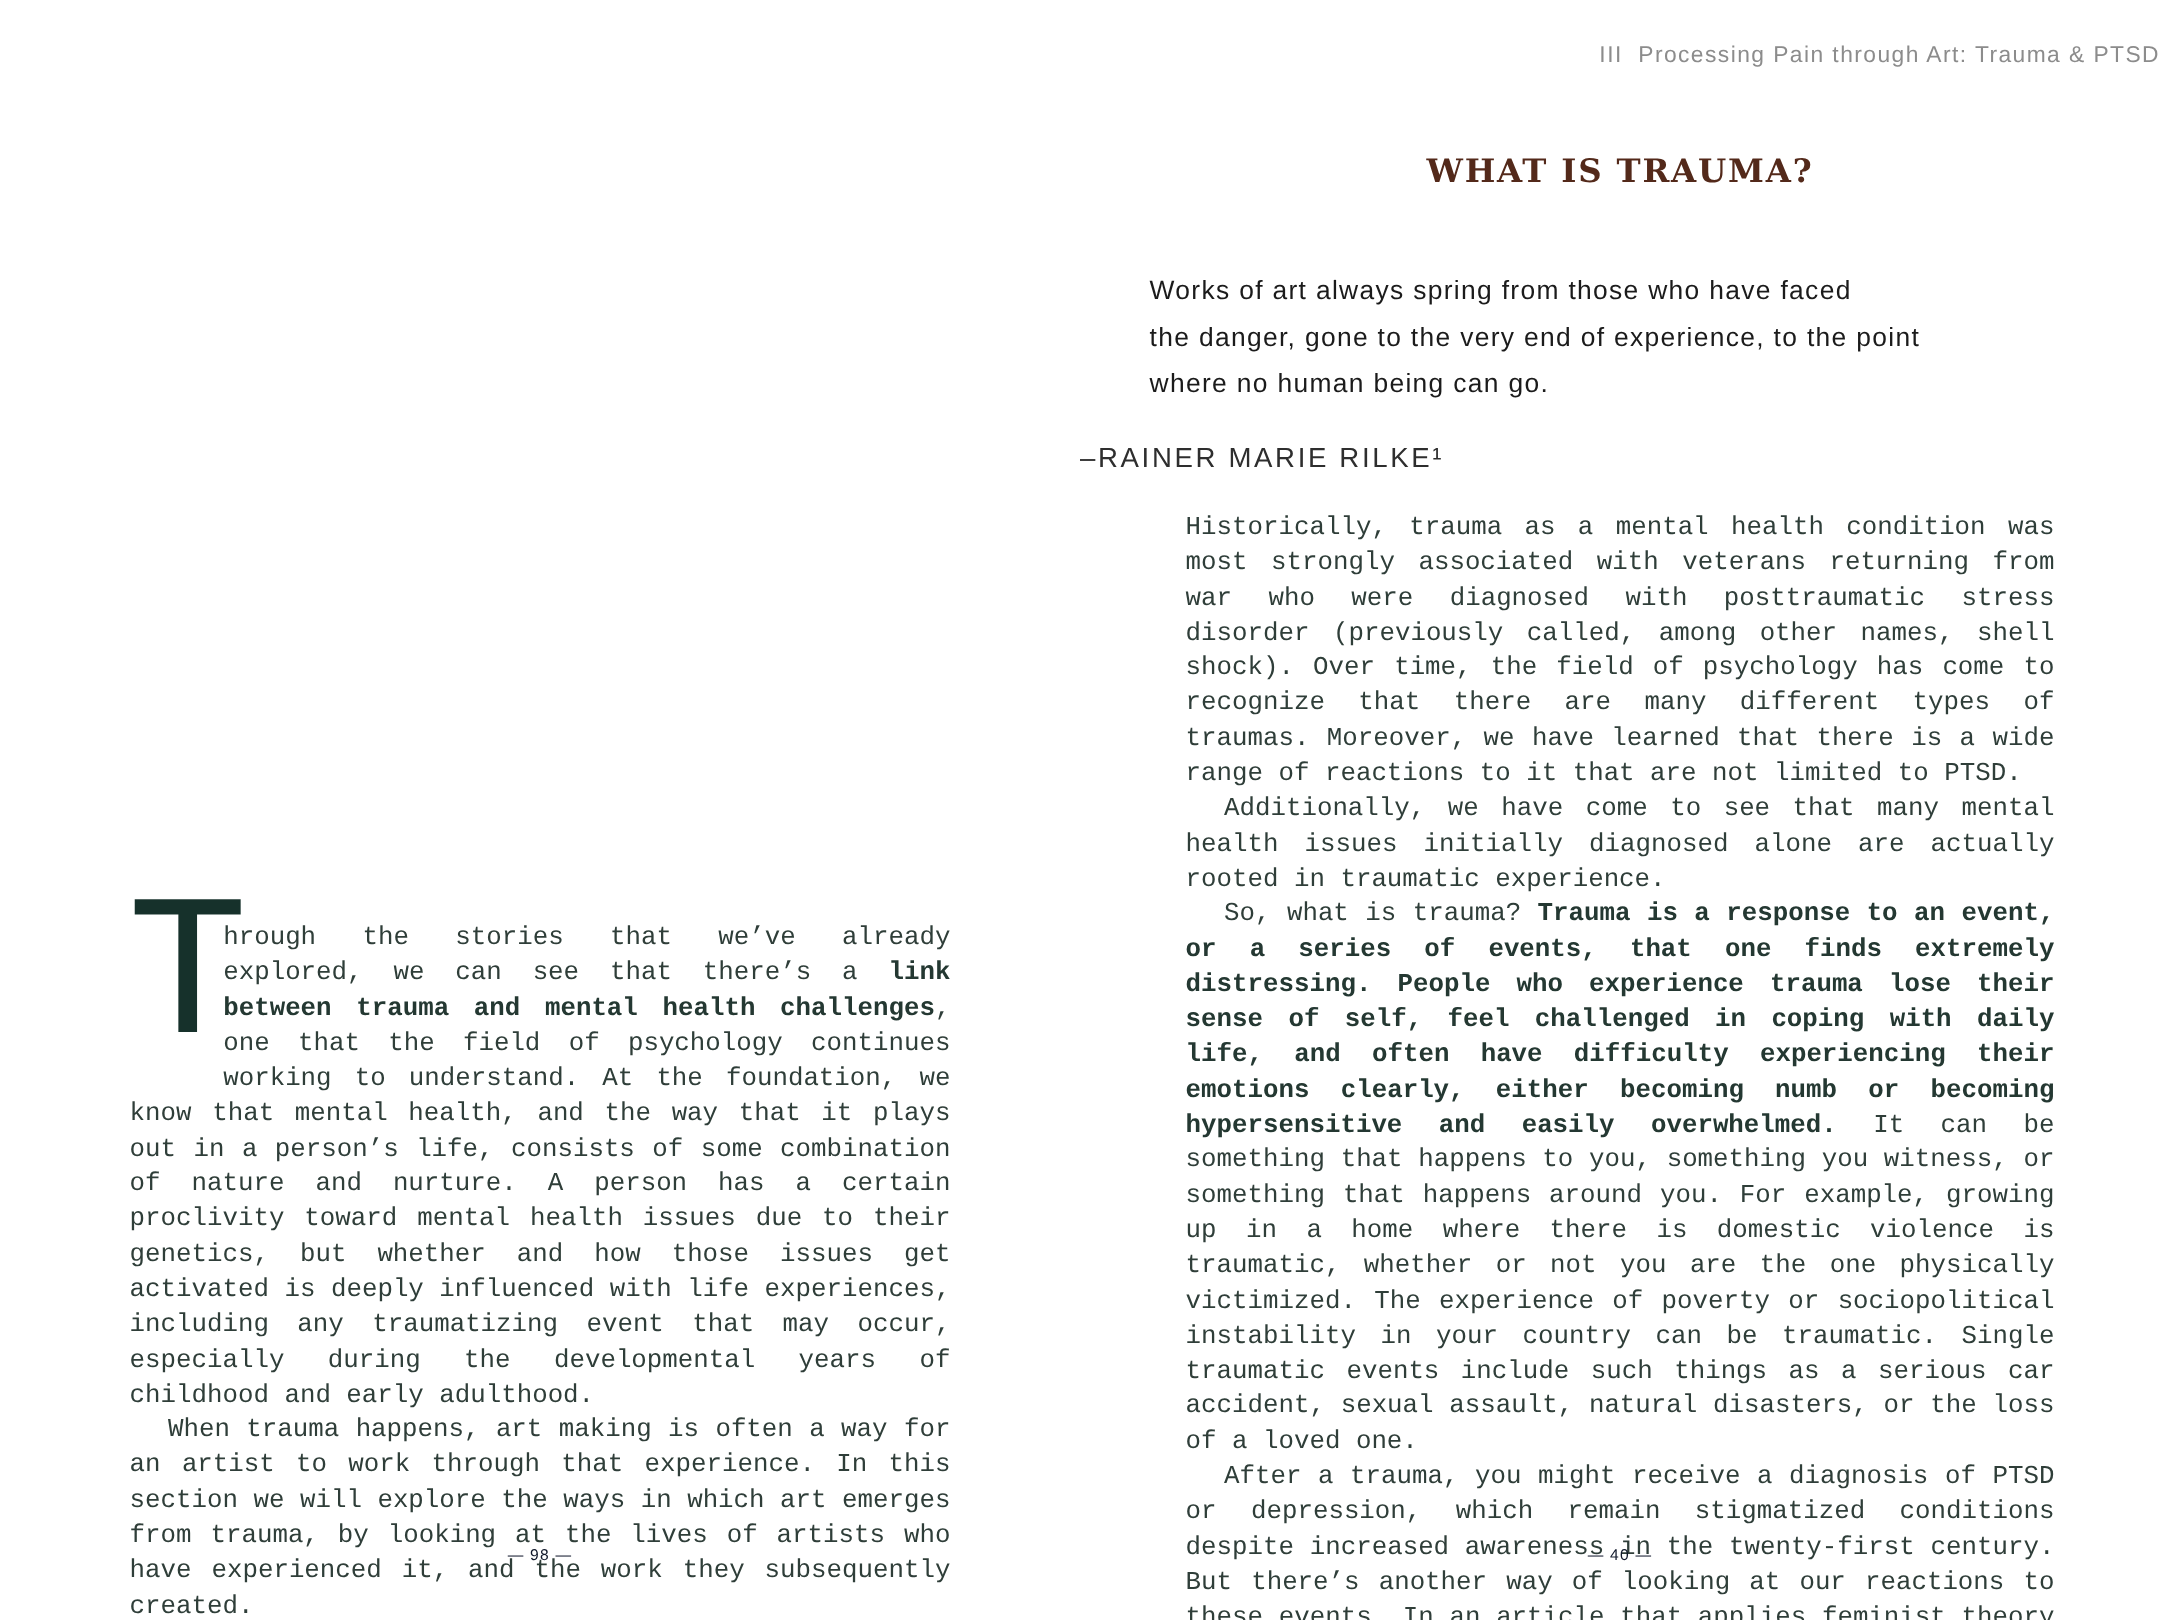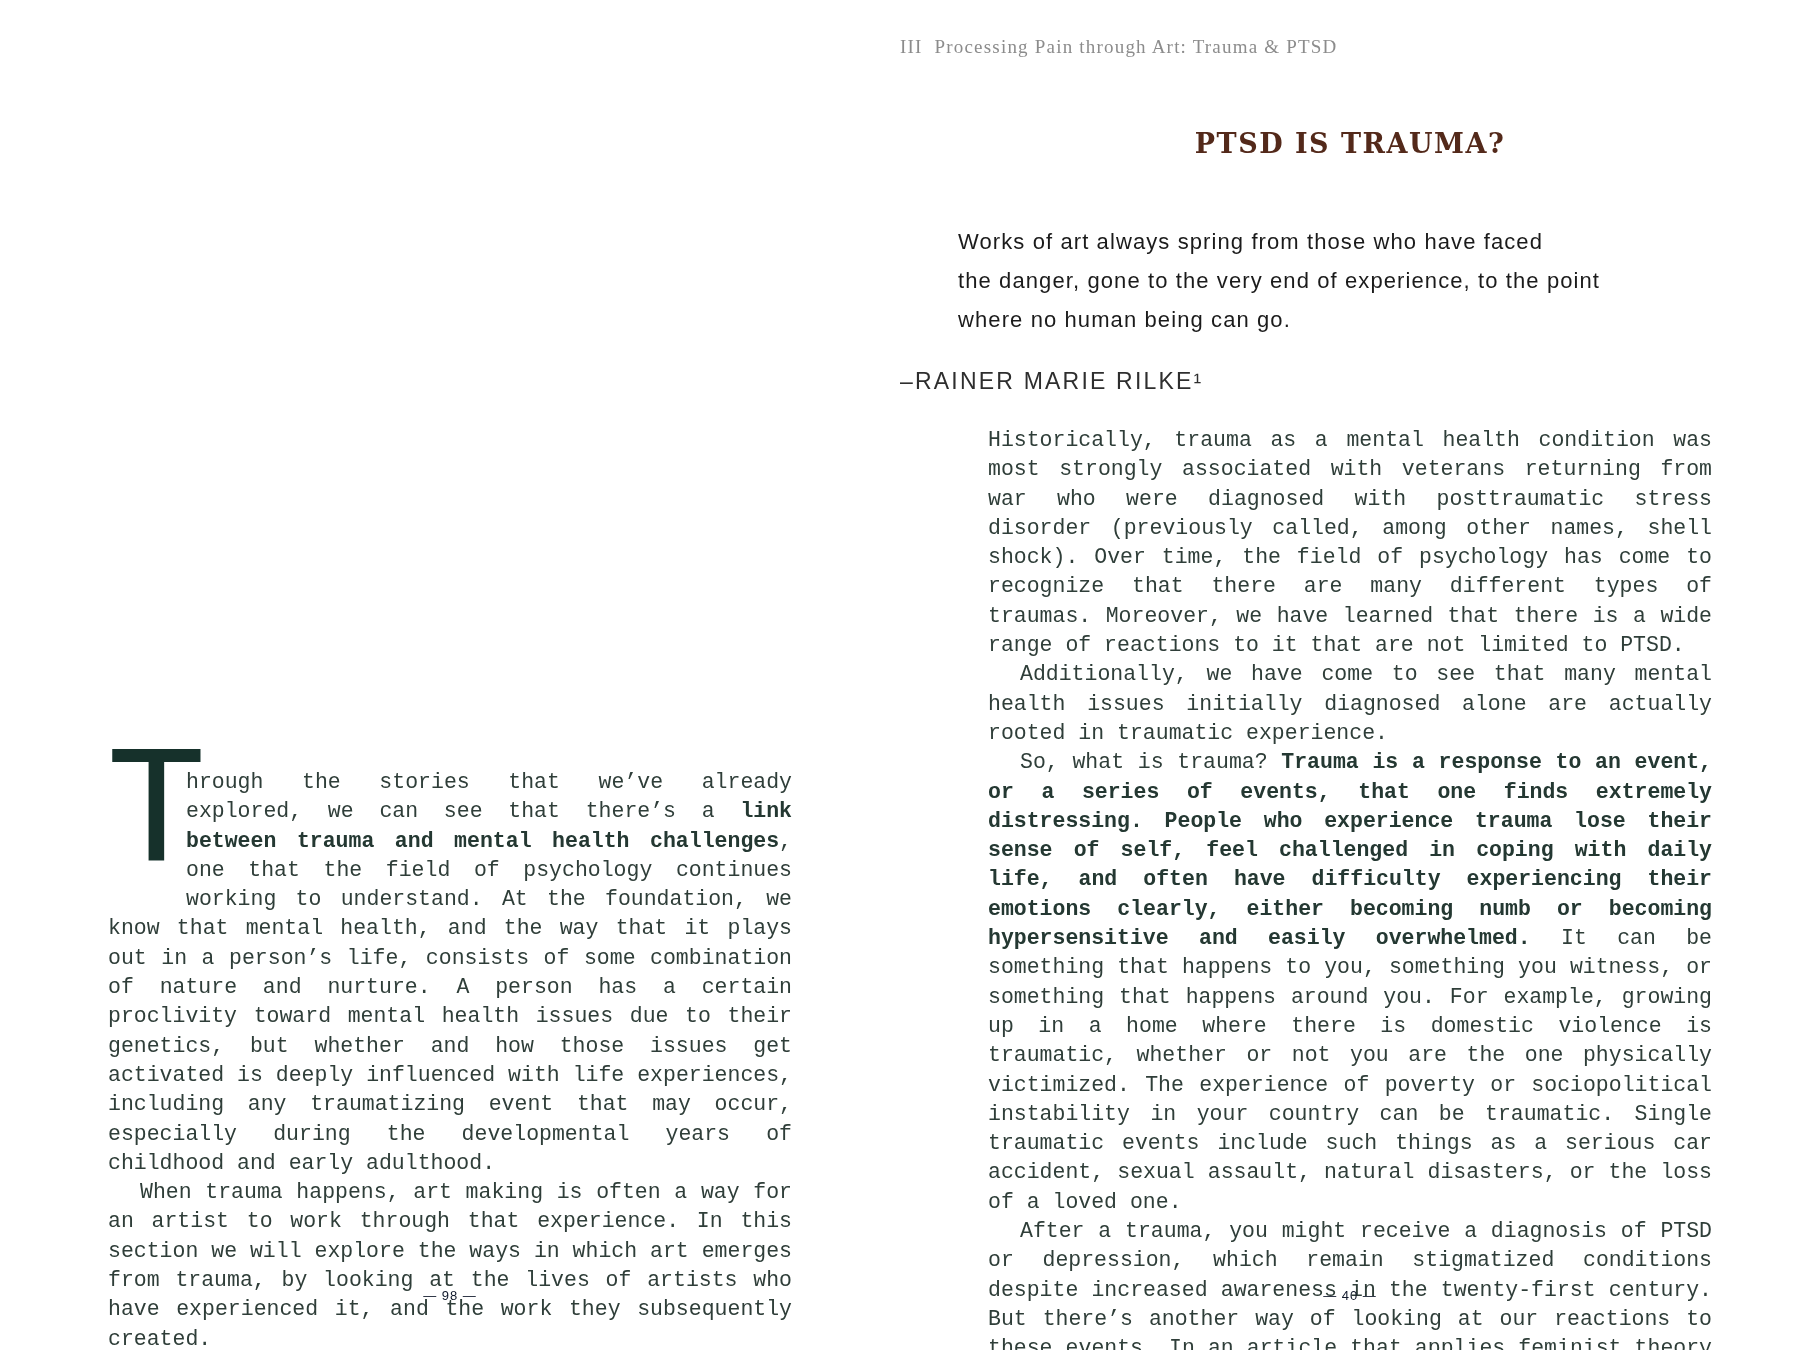--- a/index.html
+++ b/index.html
@@ -8,22 +8,22 @@
     background:#ffffff;
     font-family:"Liberation Serif", serif;
   }
   .page{position:absolute;top:0;width:900px;height:1350px;background:#ffffff;}
   .page-left{left:0;}
   .page-right{left:900px;}
 
   
   .running-header{
     position:absolute;top:36px;left:0;width:100%;
-    text-align:left;
-    font-family:Liberation Serif, serif;
+    text-align:right;
+    font-family:Liberation Sans, sans-serif;
     font-size:19px;letter-spacing:1.2px;color:#8c8c8c;
     white-space:pre;
   }
 
   
   .section-title{
     position:absolute;top:128px;left:0;width:100%;
     text-align:center;
     font-family:"DejaVu Serif", serif;
     font-weight:700;font-size:27px;letter-spacing:1.5px;
@@ -84,21 +84,21 @@
       <span class="drop-cap">T</span>
       <span><span>hrough the stories that we’ve already explored, we can see that there’s a </span><span class="b">link between trauma and mental health challenges</span><span>, one that the field of psychology continues working to understand. At the foundation, we know that mental health, and the way that it plays out in a person’s life, consists of some combination of nature and nurture. A person has a certain proclivity toward mental health issues due to their genetics, but whether and how those issues get activated is deeply influenced with life experiences, including any traumatizing event that may occur, especially during the developmental years of childhood and early adulthood.</span></span>
     </p>
     <p class="para indent"><span>When trauma happens, art making is often a way for an artist to work through that experience. In this section we will explore the ways in which art emerges from trauma, by looking at the lives of artists who have experienced it, and the work they subsequently created.</span></p>
   </div>
   <div class="page-number">— 98 —</div>
 </div>
 
 <div class="page page-right">
   <div class="running-header">III  Processing Pain through Art: Trauma &amp; PTSD</div>
-  <div class="section-title">PTSD IS TRAUMA?</div>
+  <div class="section-title">WHAT IS TRAUMA?</div>
   <div class="quote">
     <div class="quote-line">Works of art always spring from those who have faced</div>
     <div class="quote-line">the danger, gone to the very end of experience, to the point</div>
     <div class="quote-line">where no human being can go.</div>
   </div>
   <div class="attribution">–RAINER MARIE RILKE¹</div>
   <div class="text-col col-right">
     <p class="para"><span>Historically, trauma as a mental health condition was most strongly associated with veterans returning from war who were diagnosed with posttraumatic stress disorder (previously called, among other names, shell shock). Over time, the field of psychology has come to recognize that there are many different types of traumas. Moreover, we have learned that there is a wide range of reactions to it that are not limited to PTSD.</span></p>
     <p class="para indent"><span>Additionally, we have come to see that many mental health issues initially diagnosed alone are actually rooted in traumatic experience.</span></p>
     <p class="para indent"><span>So, what is trauma? </span><span class="b">Trauma is a response to an event, or a series of events, that one finds extremely distressing. People who experience trauma lose their sense of self, feel challenged in coping with daily life, and often have difficulty experiencing their emotions clearly, either becoming numb or becoming hypersensitive and easily overwhelmed.</span><span> It can be something that happens to you, something you witness, or something that happens around you. For example, growing up in a home where there is domestic violence is traumatic, whether or not you are the one physically victimized. The experience of poverty or sociopolitical instability in your country can be traumatic. Single traumatic events include such things as a serious car accident, sexual assault, natural disasters, or the loss of a loved one.</span></p>

